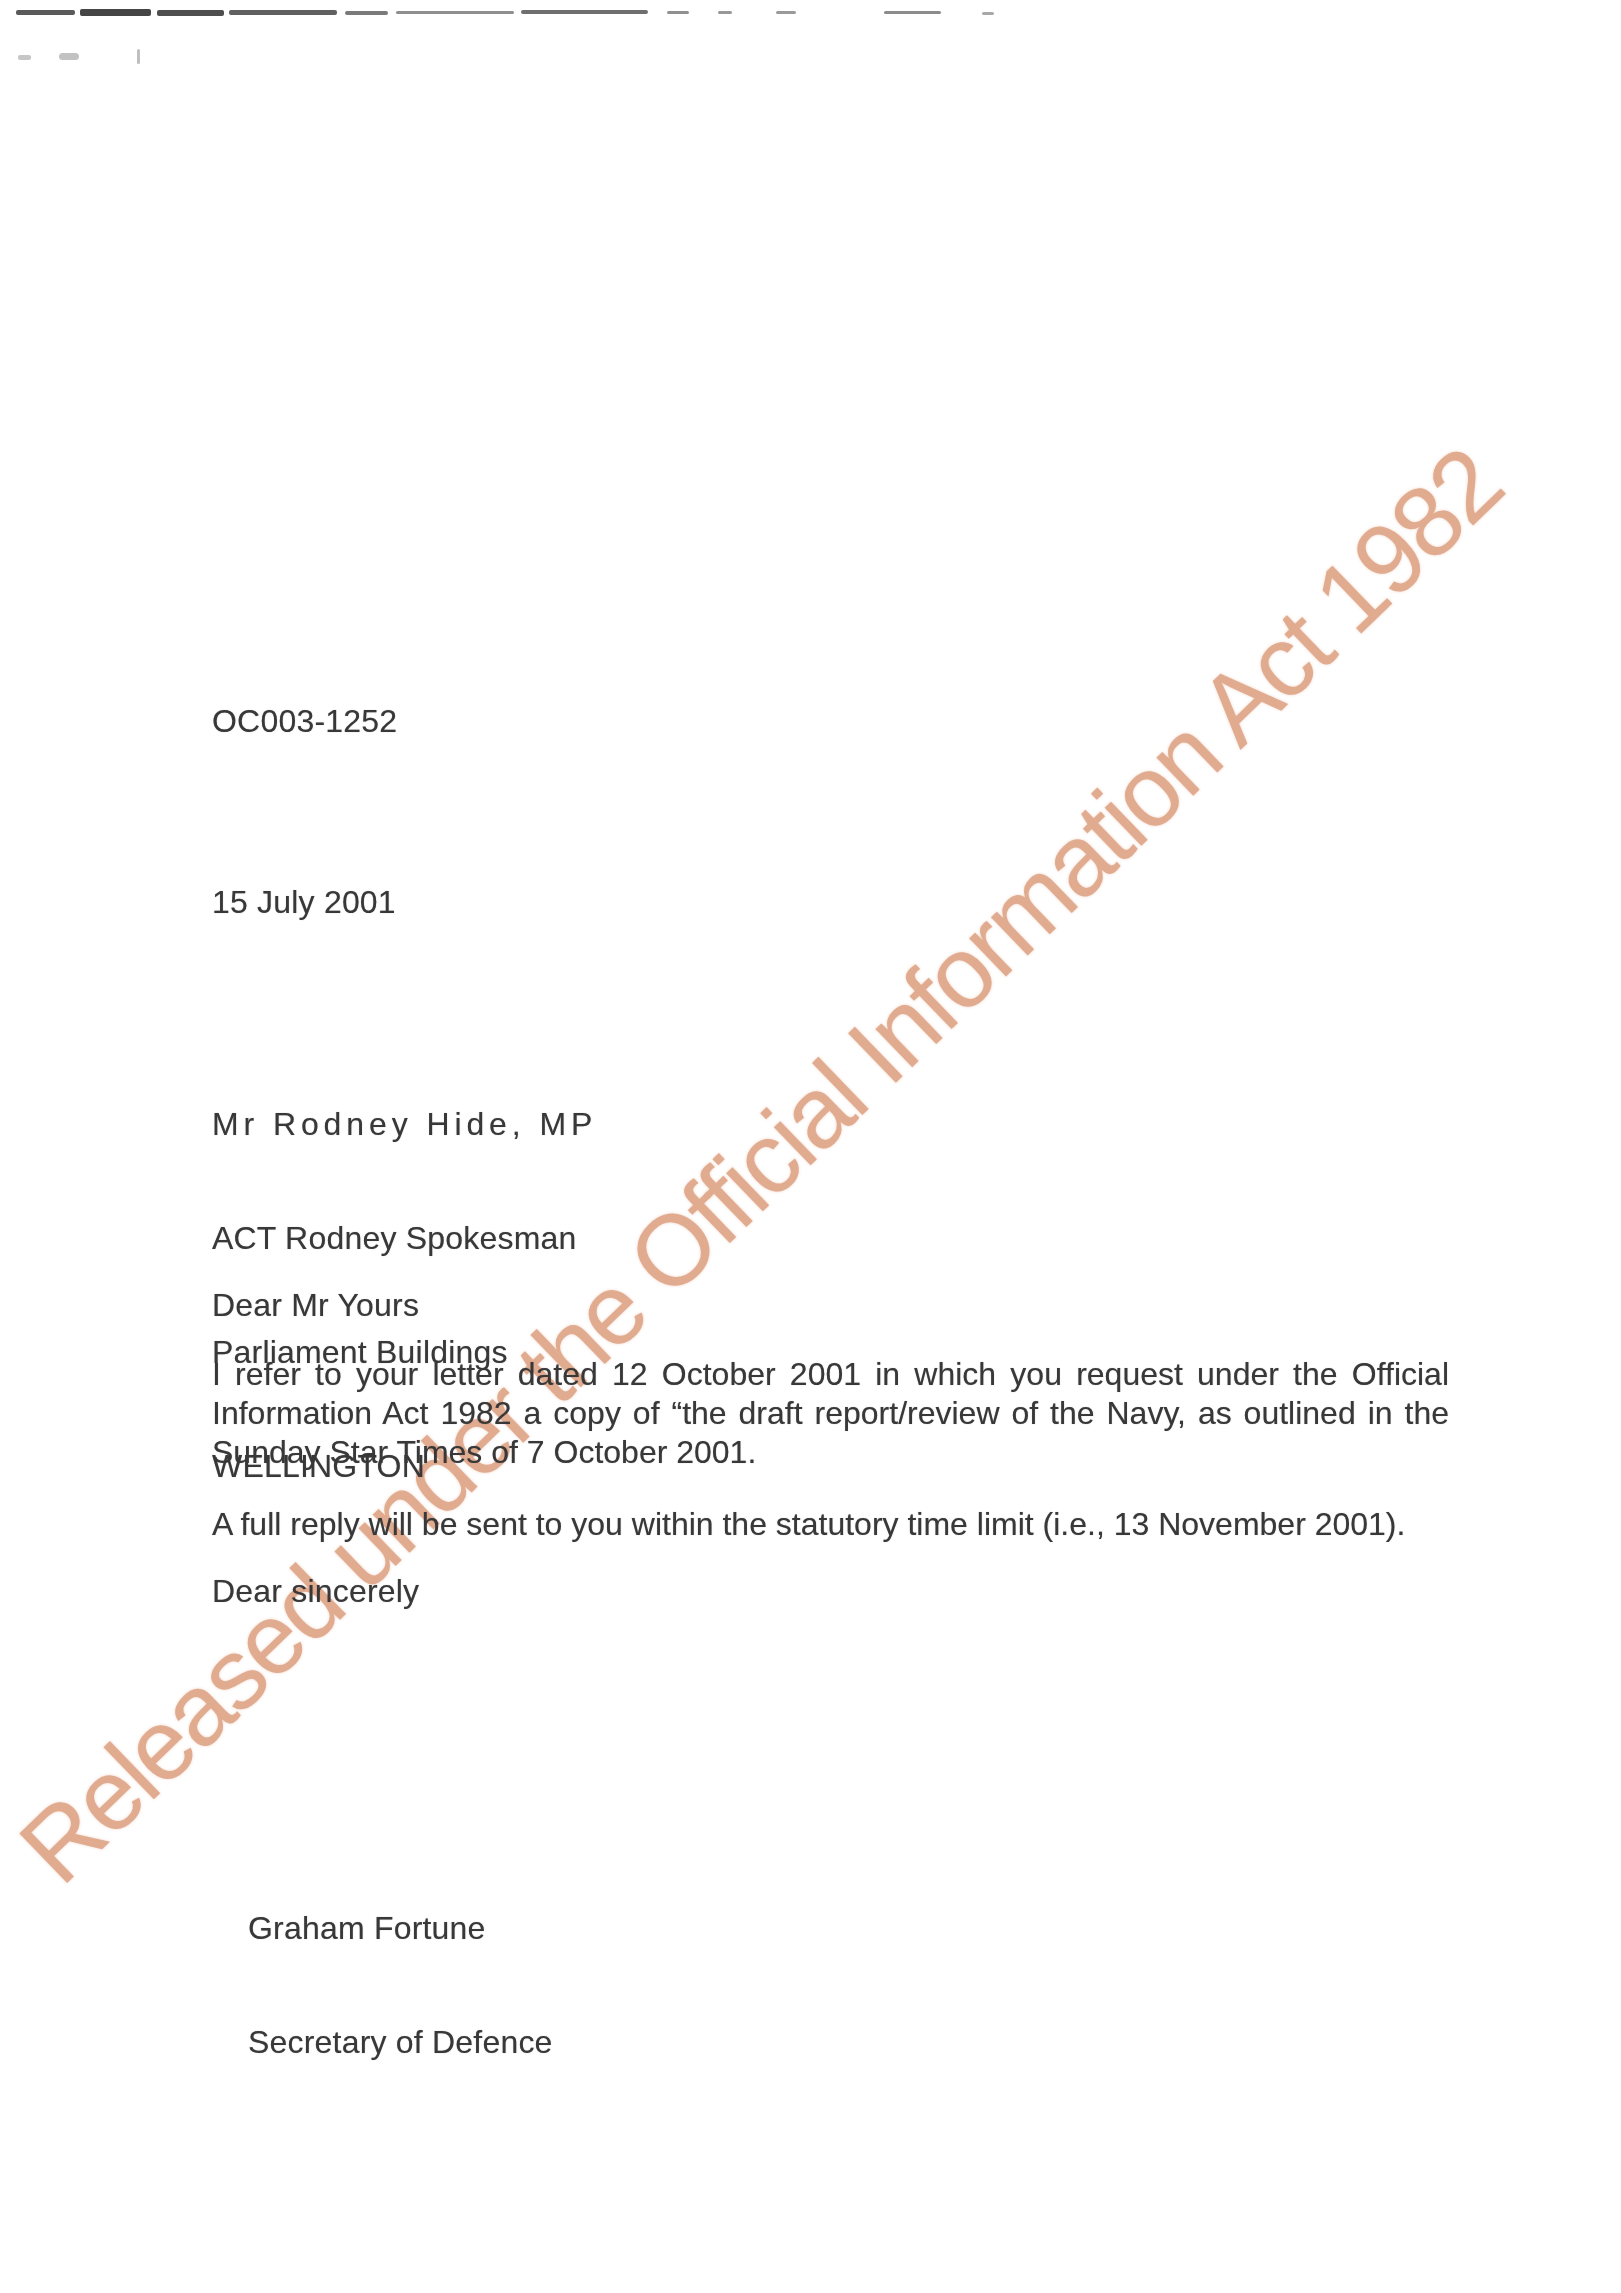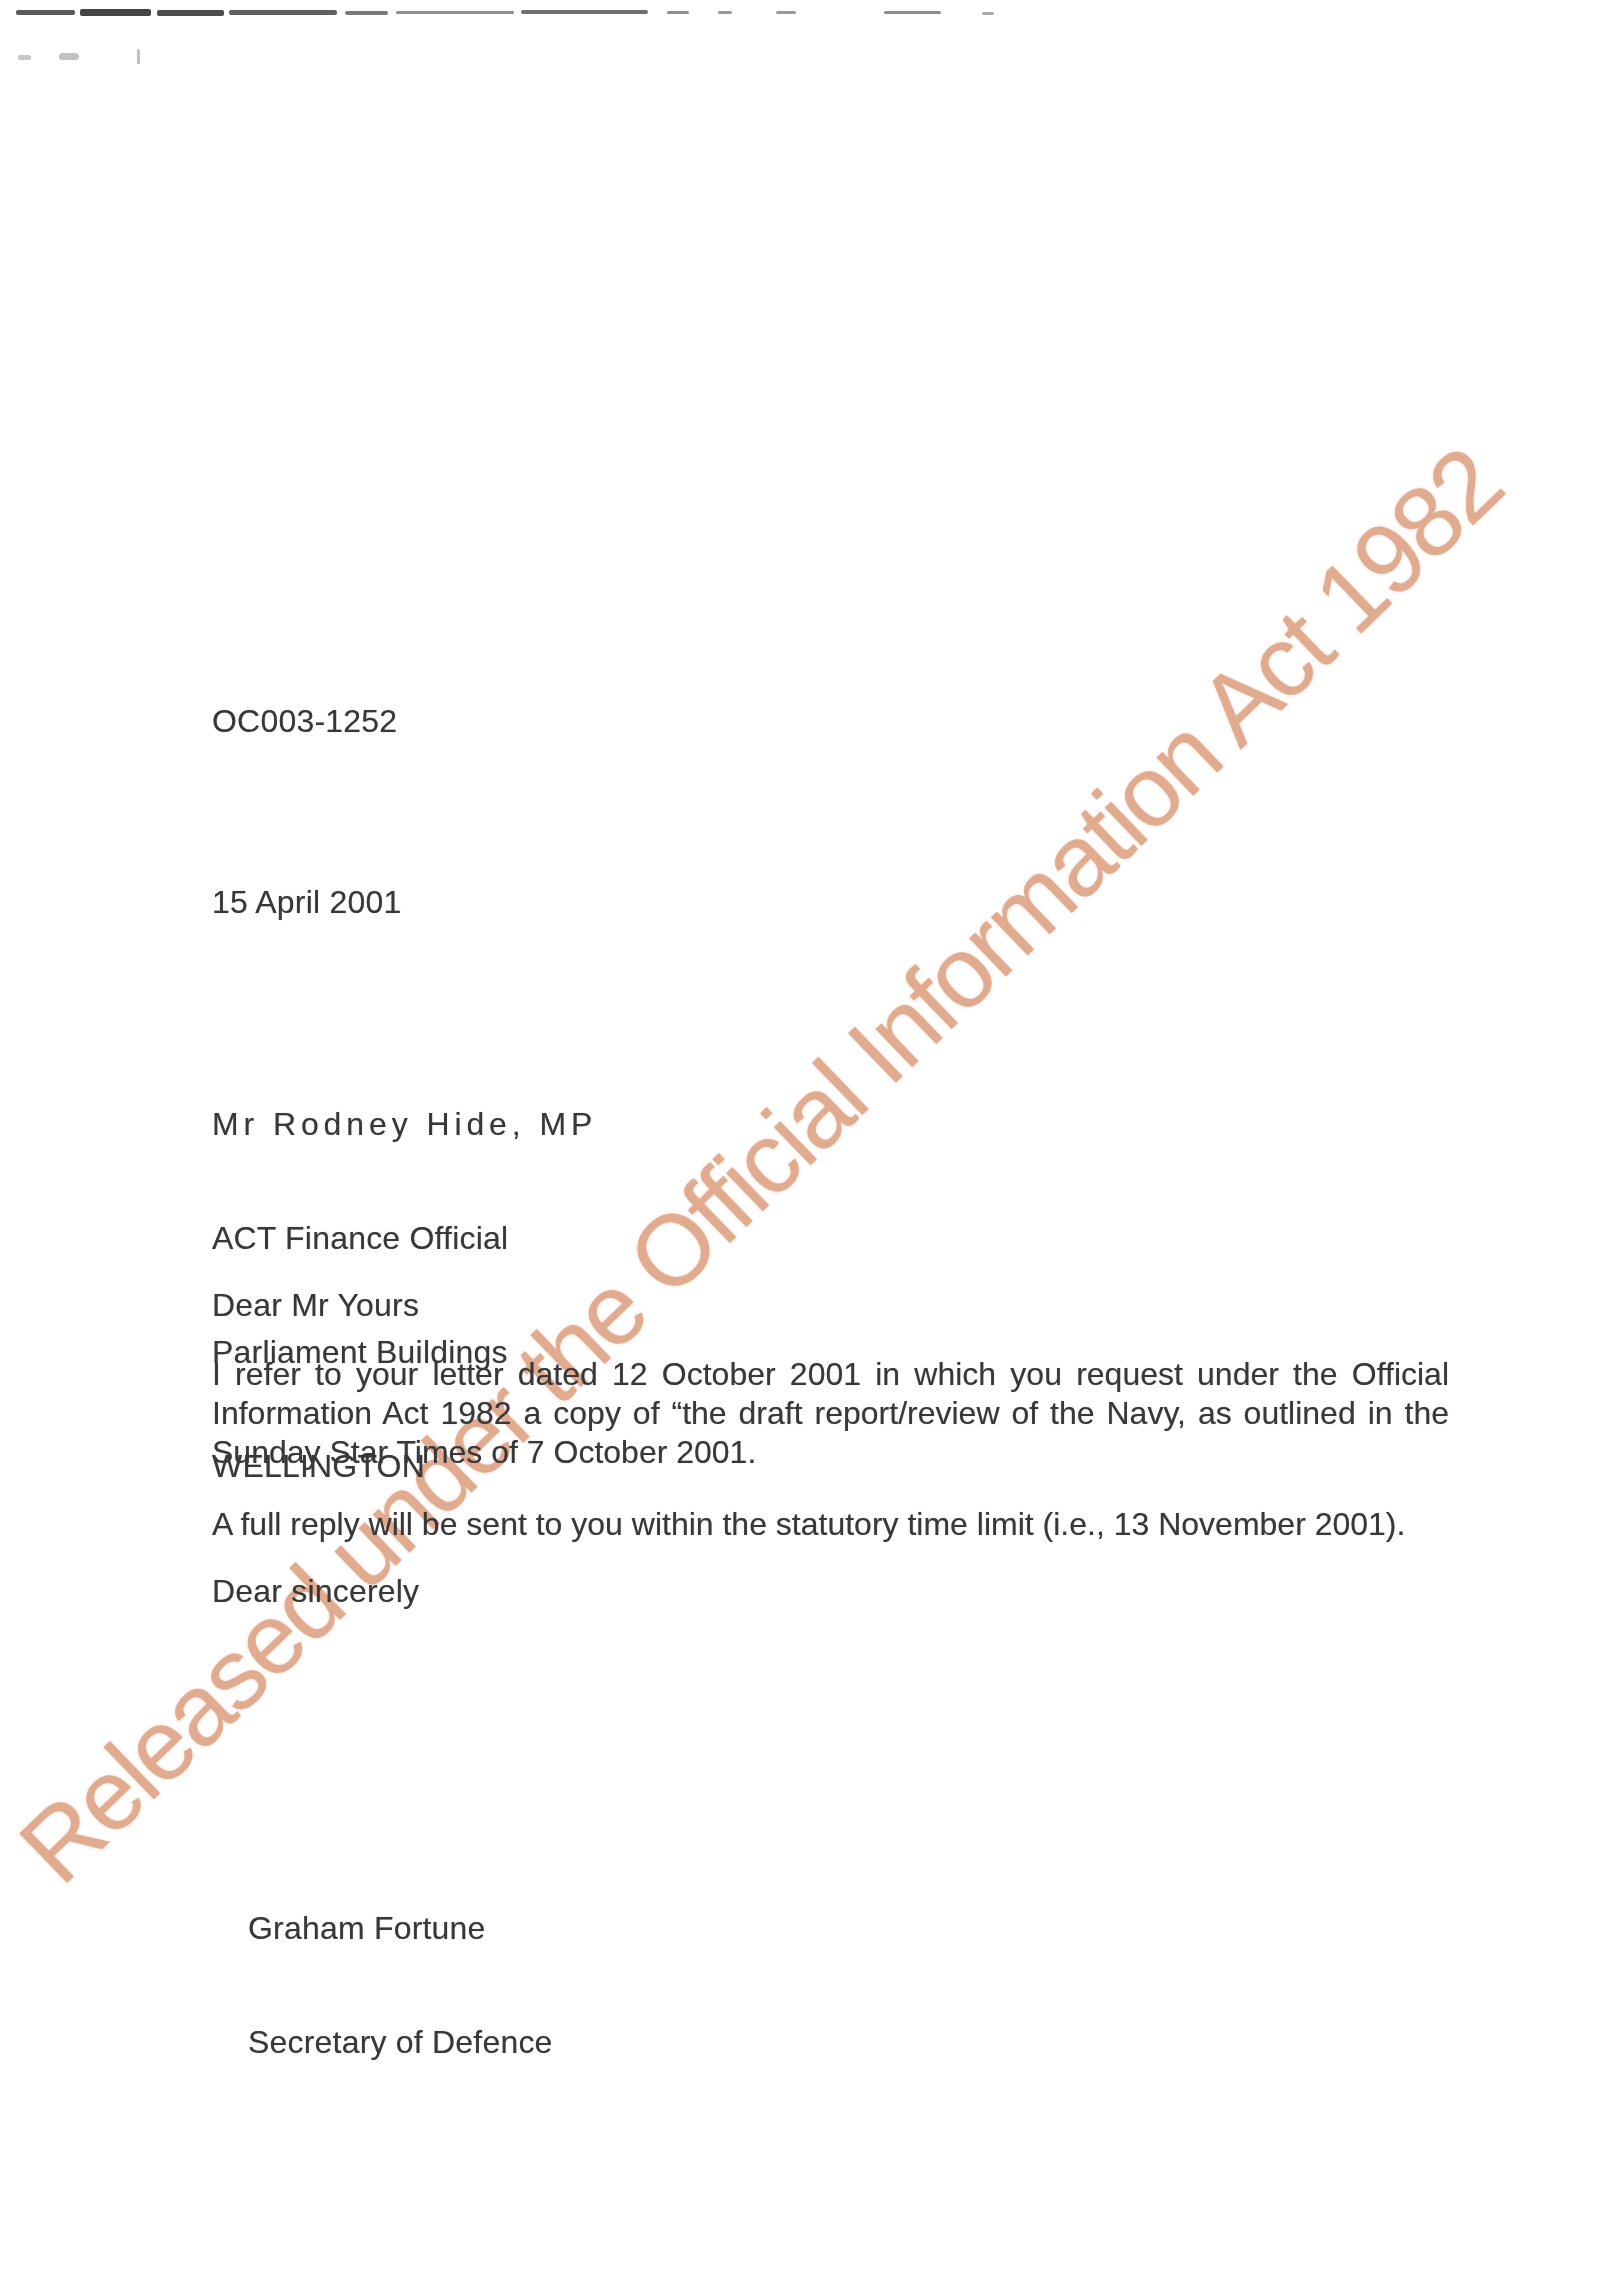--- a/index.html
+++ b/index.html
@@ -107,25 +107,25 @@
     <div class="artifact a12"></div>
     <div class="artifact b1"></div>
     <div class="artifact b2"></div>
     <div class="artifact b3"></div>
   </div>
 
   <div class="watermark" style="color: rgb(223, 164, 135);">Released under the Official Information Act 1982</div>
 
   <div class="txt reference">OC003-1252</div>
 
-  <div class="txt date">15 April 2001</div>
+  <div class="txt date">15 July 2001</div>
 
   <div class="txt recipient">
     <span class="addr-line addr-spaced">Mr Rodney Hide, MP</span>
-    <span class="addr-line">ACT Finance Official</span>
+    <span class="addr-line">ACT Rodney Spokesman</span>
     <span class="addr-line">Parliament Buildings</span>
     <span class="addr-line">WELLINGTON</span>
   </div>
 
   <div class="txt salutation">Dear Mr Yours</div>
 
   <div class="para para1">
     <span class="line full">I refer to your letter dated 12 October 2001 in which you request under the Official</span>
     <span class="line full">Information Act 1982 a copy of “the draft report/review of the Navy, as outlined in the</span>
     <span class="line">Sunday Star Times of 7 October 2001.</span>

